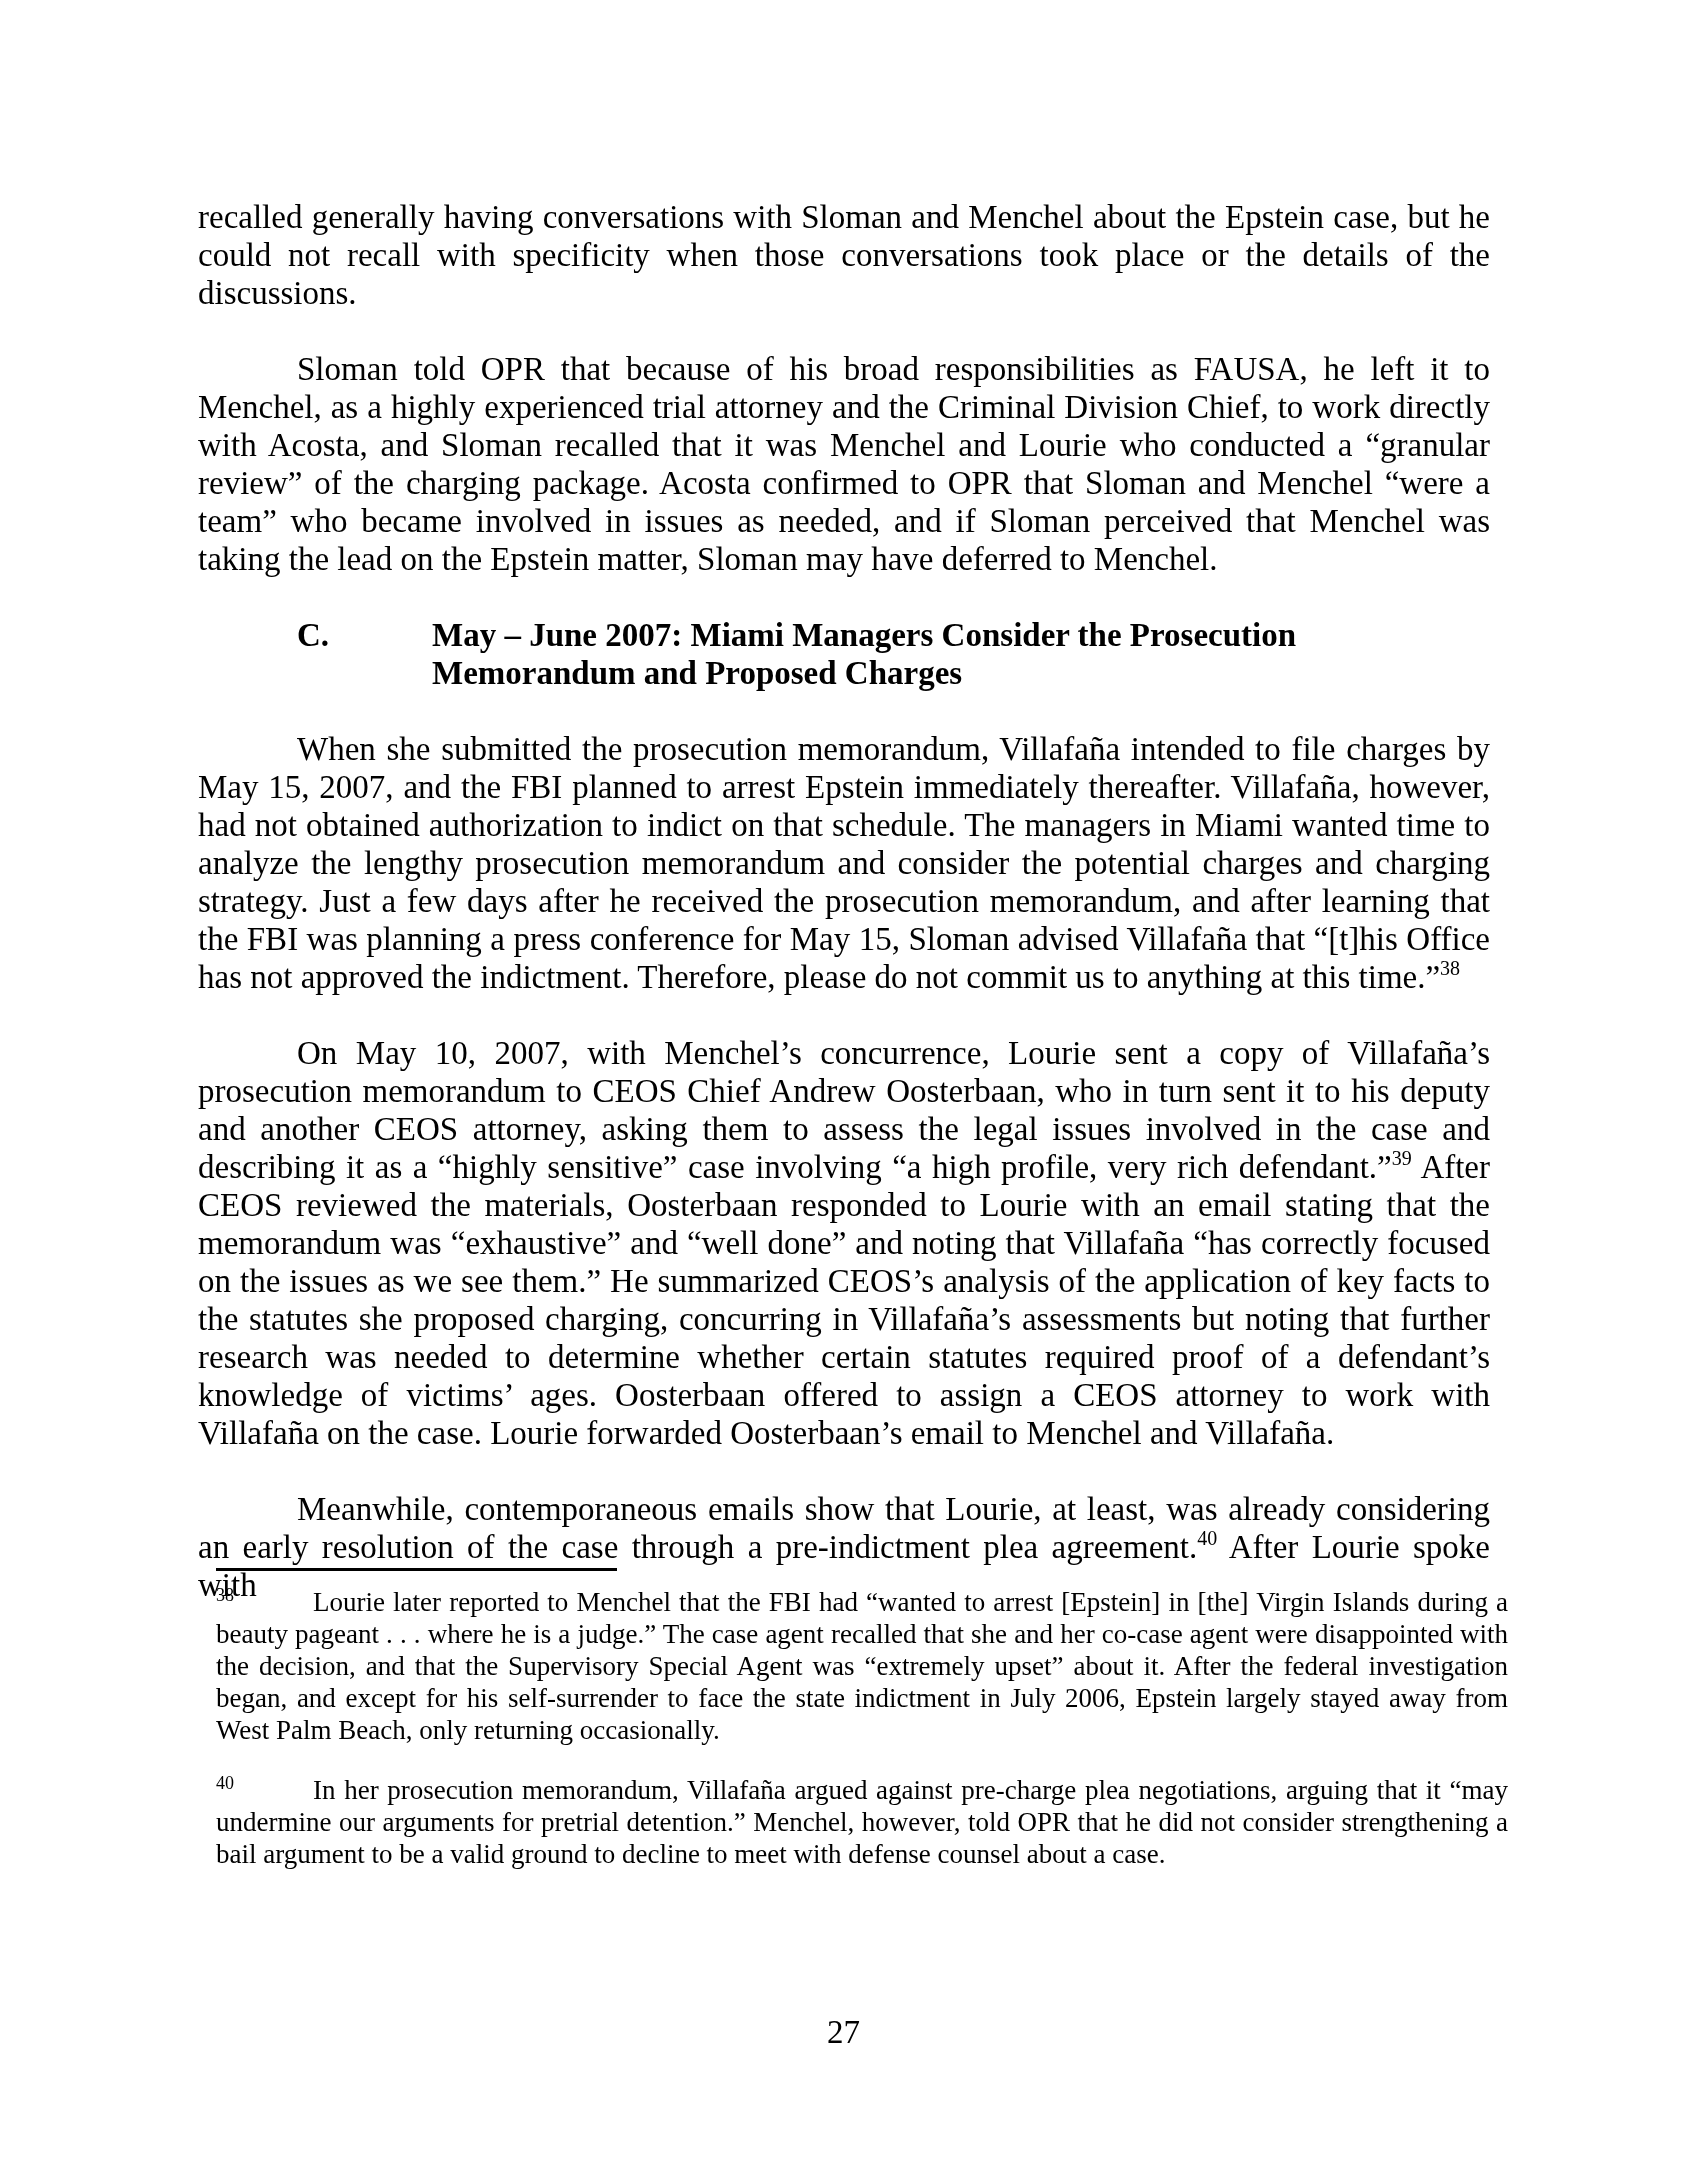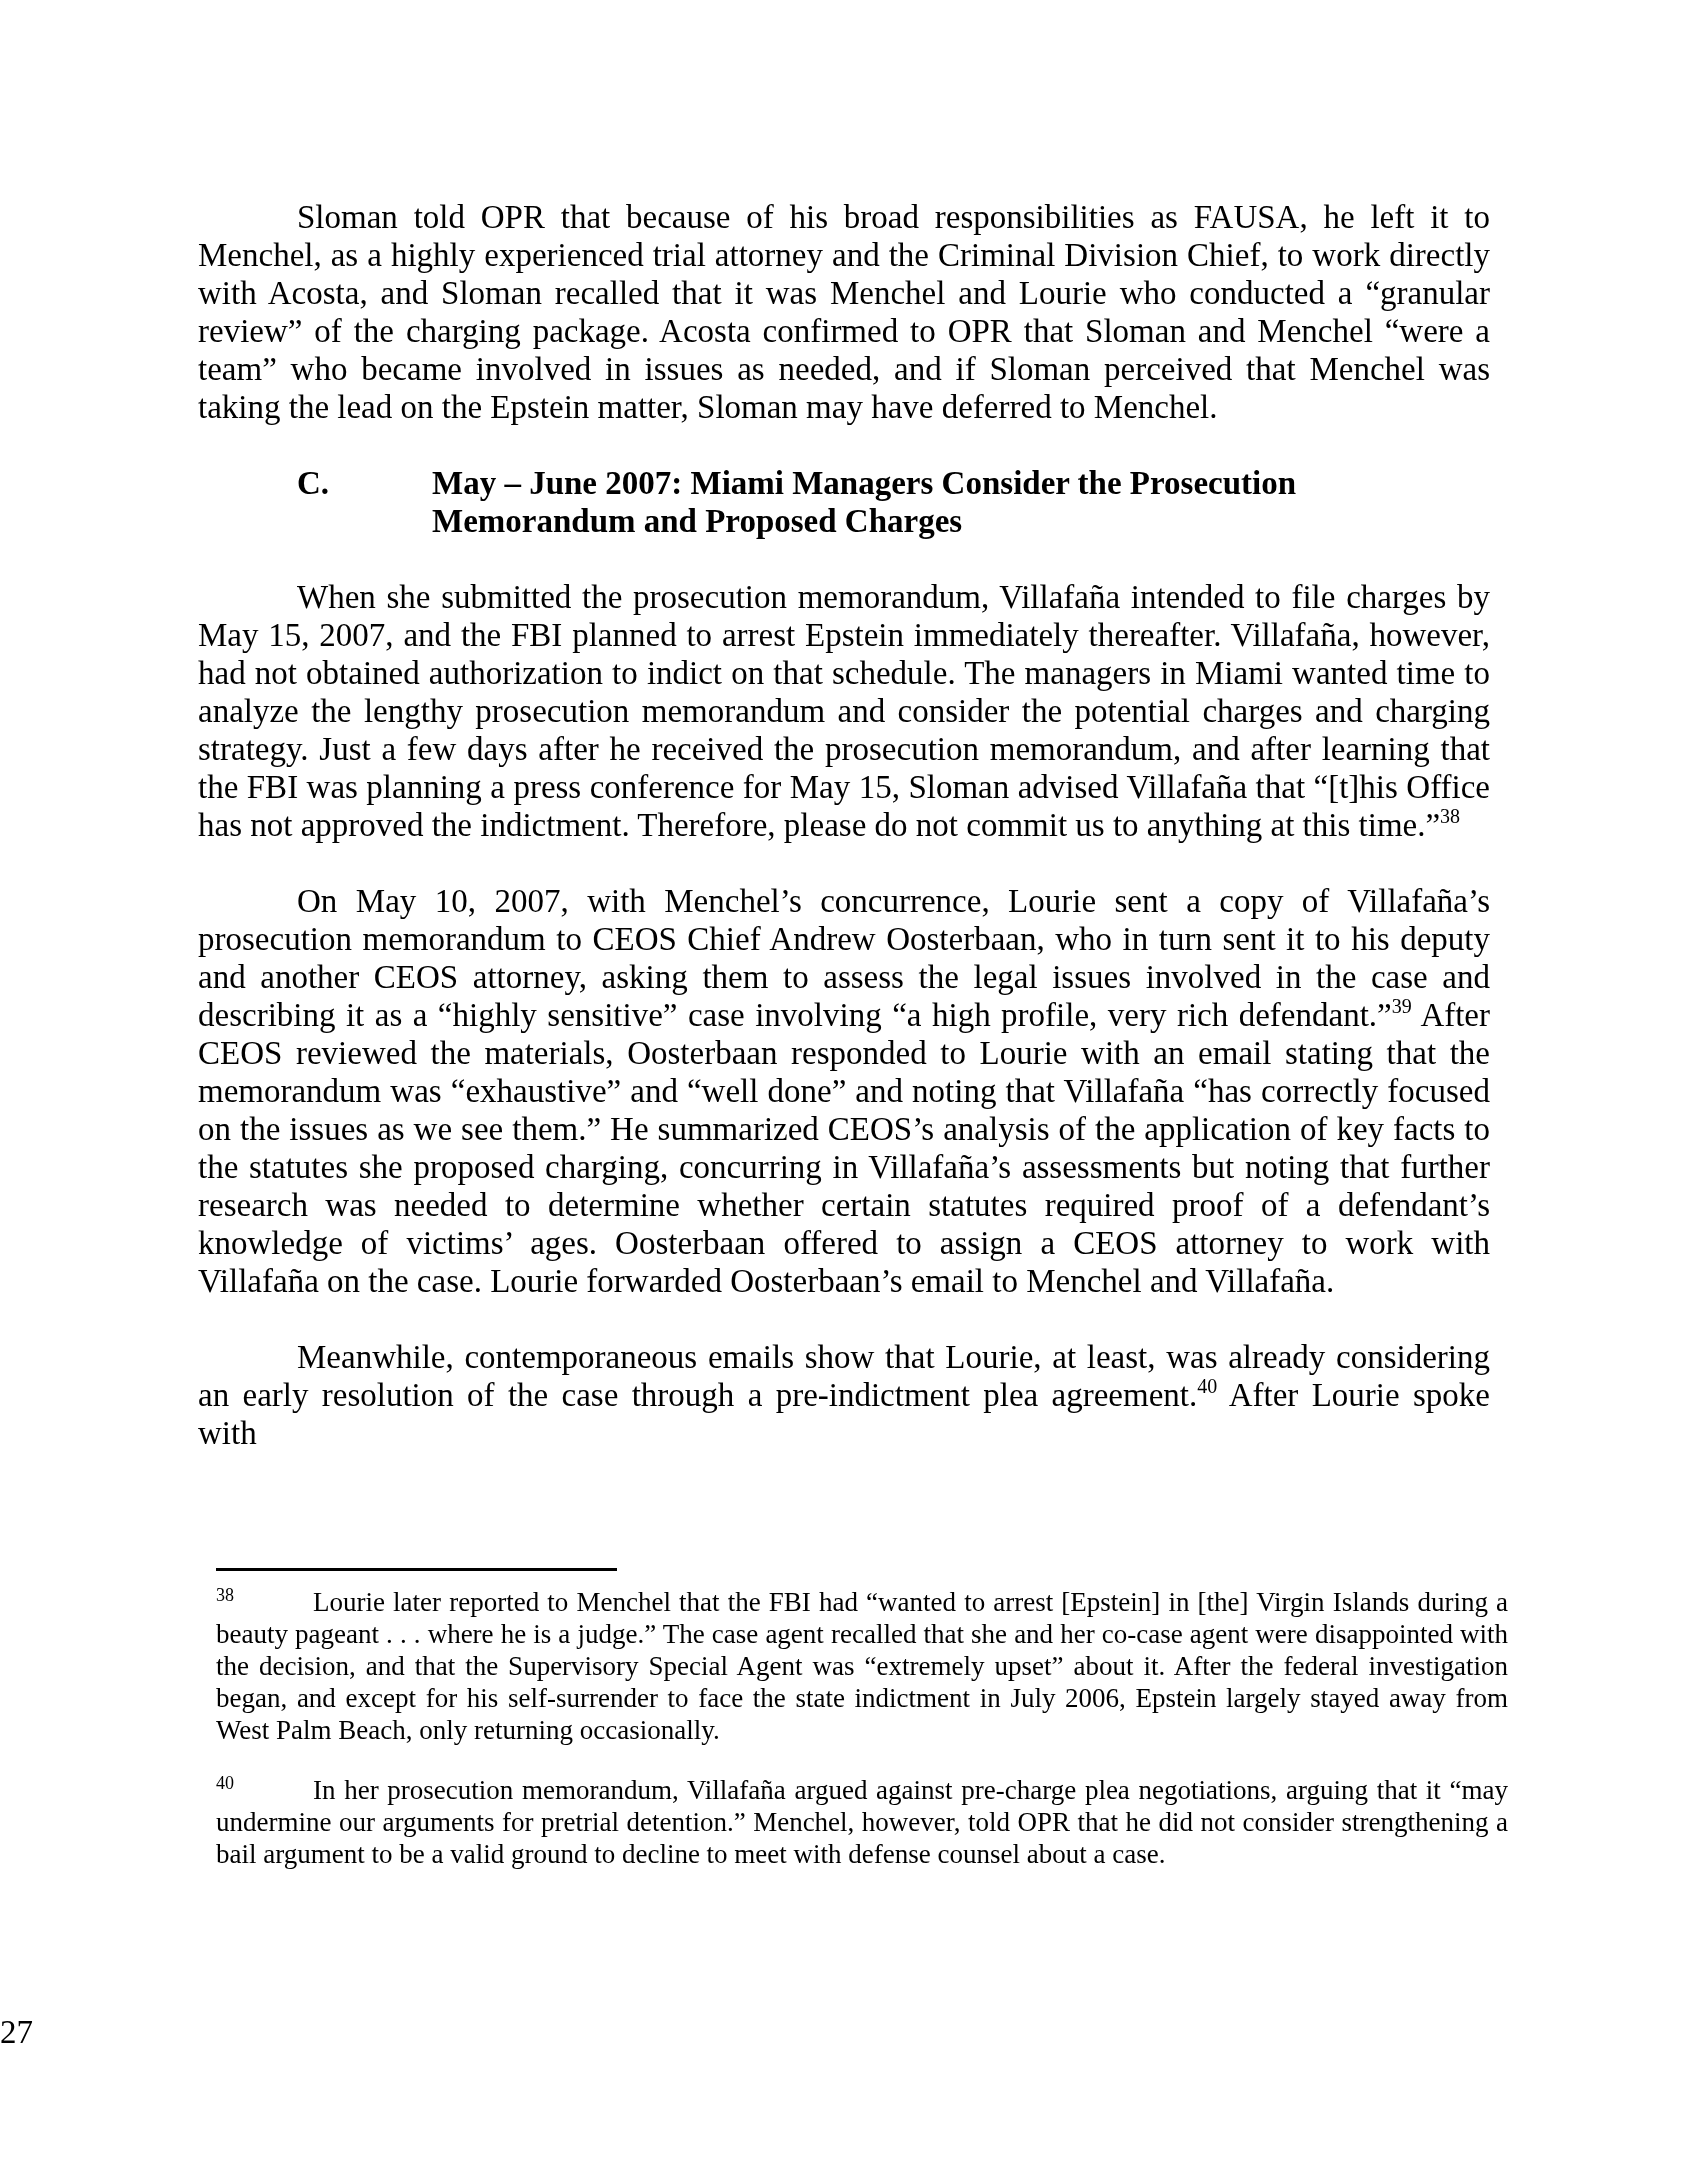--- a/index.html
+++ b/index.html
@@ -87,32 +87,33 @@
   }
   .fn-gap {
     display: inline-block;
     width: 79px;
   }
   .page-number {
     position: absolute;
     top: 2013px;
     left: 0;
     width: 100%;
-    text-align: left;
+    text-align: center;
     font-size: 33px;
     line-height: 38px;
   }
 </style>
 </head>
 <body>
 
 <div class="page">
 
   <div class="content">
 
+    <p class="body-para no-indent">recalled generally having conversations with Sloman and Menchel about the Epstein case, but he could not recall with specificity when those conversations took place or the details of the discussions.</p>
 
     <p class="body-para">Sloman told OPR that because of his broad responsibilities as FAUSA, he left it to Menchel, as a highly experienced trial attorney and the Criminal Division Chief, to work directly with Acosta, and Sloman recalled that it was Menchel and Lourie who conducted a “granular review” of the charging package.  Acosta confirmed to OPR that Sloman and Menchel “were a team” who became involved in issues as needed, and if Sloman perceived that Menchel was taking the lead on the Epstein matter, Sloman may have deferred to Menchel.</p>
 
     <div class="section-heading">
       <span class="heading-label">C.</span>
       <span class="heading-text">May – June 2007:  Miami Managers Consider the Prosecution Memorandum and Proposed Charges</span>
     </div>
 
     <p class="body-para"><span>When she submitted the prosecution memorandum, Villafaña intended to file charges by May 15, 2007, and the FBI planned to arrest Epstein immediately thereafter. Villafaña, however, had not obtained authorization to indict on that schedule.  The managers in Miami wanted time to analyze the lengthy prosecution memorandum and consider the potential charges and charging strategy. Just a few days after he received the prosecution memorandum, and after learning that the FBI was planning a press conference for May 15, Sloman advised Villafaña that “[t]his Office has not approved the indictment.  Therefore, please do not commit us to anything at this time.”</span><sup class="fnref">38</sup></p>
 

